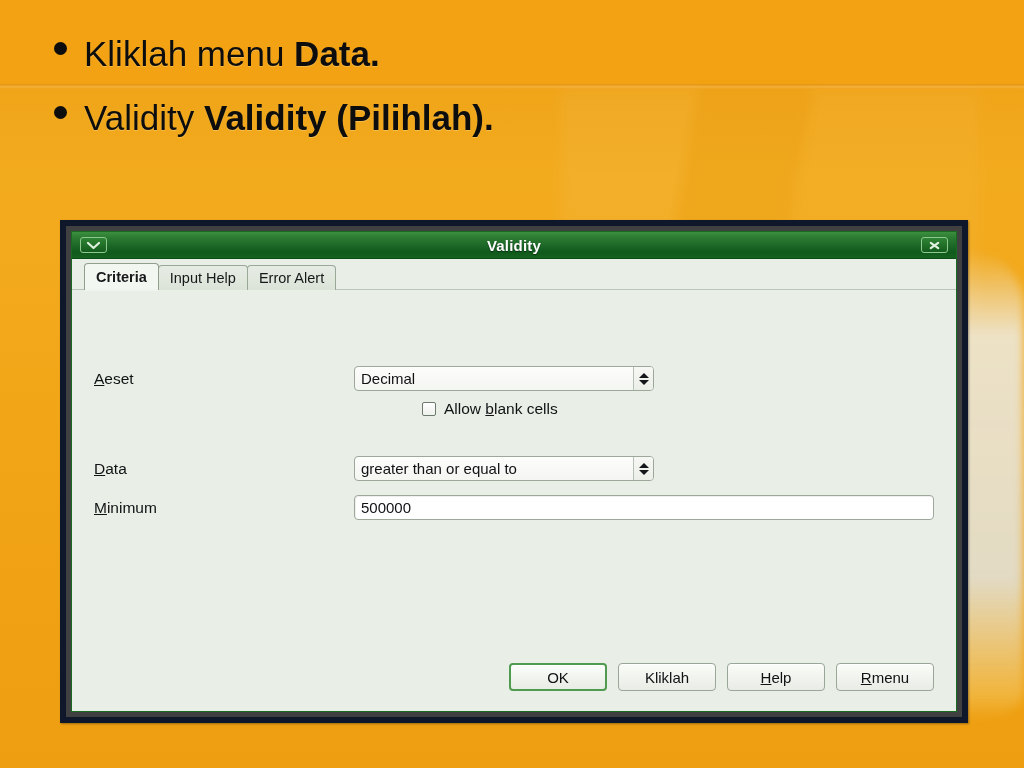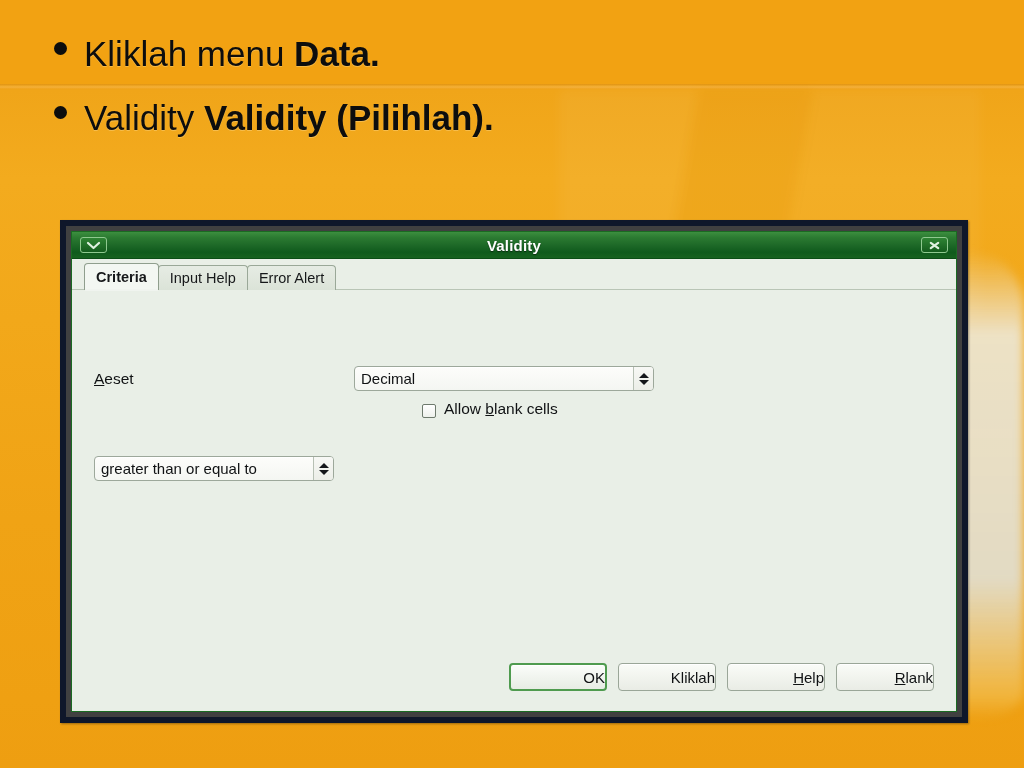--- a/index.html
+++ b/index.html
@@ -271,21 +271,21 @@
     padding: 0 6px;
     font-size: 15px;
     color: #101214;
     box-shadow: inset 1px 1px 1px rgba(0,0,0,.07);
   }
 
   
   .checkrow {
     position: absolute;
     display: flex;
-    align-items: flex-end;
+    align-items: center;
     gap: 8px;
   }
   .checkbox {
     width: 14px; height: 14px;
     border: 1px solid #6e7a6d;
     background: linear-gradient(180deg, #ffffff, #eef1ec);
     border-radius: 2px;
   }
   .checkrow .chk-label {
     font-size: 15.5px;
@@ -305,21 +305,21 @@
     background: #e9efe7;
   }
   .btn {
     min-width: 98px;
     height: 28px;
     border: 1px solid #9aa698;
     border-radius: 4px;
     background: linear-gradient(180deg, #fafcf8, #e9ece5);
     display: flex;
     align-items: center;
-    justify-content: flex-end;
+    justify-content: center;
     font-size: 15px;
     color: #101214;
     box-shadow: inset 0 1px 0 #ffffff;
   }
   .btn u { text-decoration: underline; }
   .btn.default {
     border: 2px solid #4f9b4f;
     background: linear-gradient(180deg, #fbfdfa, #e7ece4);
   }
 </style>
@@ -395,41 +395,46 @@
           </div>
         </div>
       </div>
 
       <div class="checkrow" style="top:110px; left:350px;">
         <span class="checkbox"></span>
         <span class="chk-label"><span>Allow </span><u>b</u><span>lank cells</span></span>
       </div>
 
       <div class="form-row" style="top:166px;">
-        <div class="combo" style="width:240px;">
+        <div class="form-label"><u>D</u><span>ata</span></div>
+        <div class="combo" style="width:300px;">
           <div class="combo-value">greater than or equal to</div>
           <div class="spin">
             <span class="tri-up"></span>
             <span class="tri-down"></span>
           </div>
         </div>
       </div>
 
+      <div class="form-row" style="top:205px;">
+        <div class="form-label"><u>M</u><span>inimum</span></div>
+        <div class="textinput" style="width:583px;" placeholder="">500000</div>
+      </div>
 
     </div>
 
     <div class="dlg-footer">
       <div class="btn default">
         <span>OK</span>
       </div>
       <div class="btn">
         <span>Kliklah</span>
       </div>
       <div class="btn">
         <span><u>H</u><span>elp</span></span>
       </div>
       <div class="btn">
-        <span><u>R</u><span>lank</span></span>
+        <span><u>R</u><span>menu</span></span>
       </div>
     </div>
 
   </div>
 </div>
 
 </body></html>

